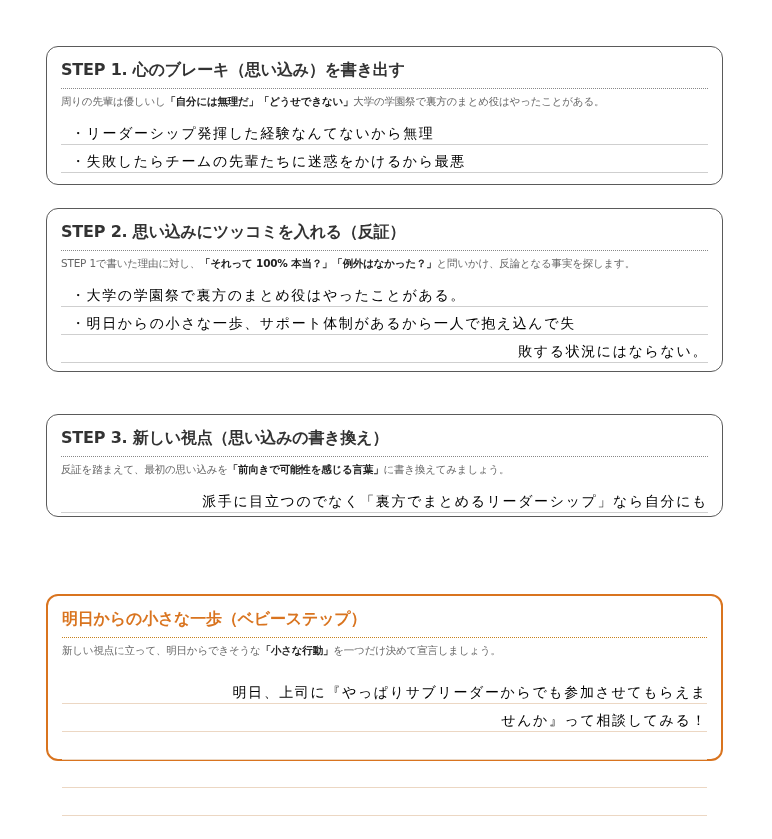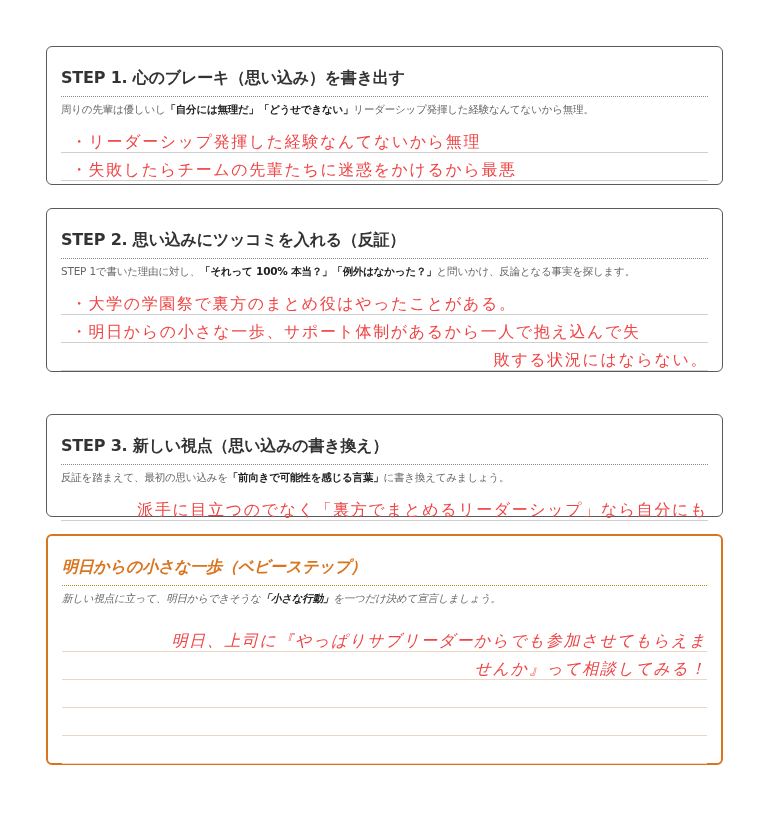--- a/index.html
+++ b/index.html
@@ -1,50 +1,50 @@
 <!DOCTYPE html>
 <html><head>
 <meta charset="utf-8">
 <style>
   html, body { margin: 0; padding: 0; background: #ffffff; }
   body { width: 772px; height: 839px; position: relative; font-family: "DejaVu Sans", "Liberation Sans", sans-serif; }
   .card {
     position: absolute; left: 46px; width: 677px;
-    border: 1.5px solid #5a5a5a; border-radius: 6px; background: #fff;
-    box-sizing: border-box; padding: 8px 14px;
+    border: 1.5px solid #5a5a5a; border-radius: 12px; background: #fff;
+    box-sizing: border-box; padding: 0 14px;
   }
   .card.accent { border: 2px solid #d9741f; }
   .title {
     font-size: 16px; font-weight: bold; color: #333; 
     padding-top: 13px; padding-bottom: 7px;
     border-bottom: 1px dotted #888; white-space: nowrap; letter-spacing: -0.2px;
   }
   .accent .title { color: #d9741f; border-bottom: 1px dotted #c8821e; }
   .sub {
     font-size: 10.5px; color: #666; margin-top: 6px; white-space: nowrap; letter-spacing: -0.2px;
   }
   .sub b { color: #222; font-weight: bold; }
   .lines { margin-top: 8px; }
   .line {
     height: 28px; box-sizing: border-box; border-bottom: 1px solid #cfcfcf;
     font-family: "DejaVu Serif", "Liberation Serif", serif;
-    font-size: 16px; color: #ef4444; line-height: 33px; white-space: nowrap;
+    font-size: 14px; color: #000000; line-height: 33px; white-space: nowrap;
     letter-spacing: 1.6px; padding-left: 10px; overflow: visible;
   }
   .line.noindent { padding-left: 9px; text-align: right; }
   .accent .line { border-bottom: 1px solid #ecd7c3; }
   .accent .lines { margin-top: 18px; }
 </style>
 </head>
 <body>
 
 <div class="card" style="top:46px;height:139px;">
   <div class="title">STEP 1. 心のブレーキ（思い込み）を書き出す</div>
   <div class="sub">
-    <span>周りの先輩は優しいし</span><b>「自分には無理だ」「どうせできない」</b><span>リーダーシップ発揮した経験なんてないから無理。</span>
+    <span>周りの先輩は優しいし</span><b>「自分には無理だ」「どうせできない」</b><span>大学の学園祭で裏方のまとめ役はやったことがある。</span>
   </div>
   <div class="lines">
     <div class="line">・リーダーシップ発揮した経験なんてないから無理</div>
     <div class="line">・失敗したらチームの先輩たちに迷惑をかけるから最悪</div>
   </div>
 </div>
 
 <div class="card" style="top:208px;height:164px;">
   <div class="title">STEP 2. 思い込みにツッコミを入れる（反証）</div>
   <div class="sub">
@@ -60,21 +60,21 @@
 <div class="card" style="top:414px;height:103px;">
   <div class="title">STEP 3. 新しい視点（思い込みの書き換え）</div>
   <div class="sub">
     <span>反証を踏まえて、最初の思い込みを</span><b>「前向きで可能性を感じる言葉」</b><span>に書き換えてみましょう。</span>
   </div>
   <div class="lines">
     <div class="line noindent">派手に目立つのでなく「裏方でまとめるリーダーシップ」なら自分にも</div>
   </div>
 </div>
 
-<div class="card accent" style="top:534px;height:231px;font-style:italic;">
+<div class="card accent" style="top:594px;height:167px;">
   <div class="title">明日からの小さな一歩（ベビーステップ）</div>
   <div class="sub">
     <span>新しい視点に立って、明日からできそうな</span><b>「小さな行動」</b><span>を一つだけ決めて宣言しましょう。</span>
   </div>
   <div class="lines">
     <div class="line noindent">明日、上司に『やっぱりサブリーダーからでも参加させてもらえま</div>
     <div class="line noindent">せんか』って相談してみる！</div>
     <div class="line"></div>
     <div class="line"></div>
     <div class="line"></div>

